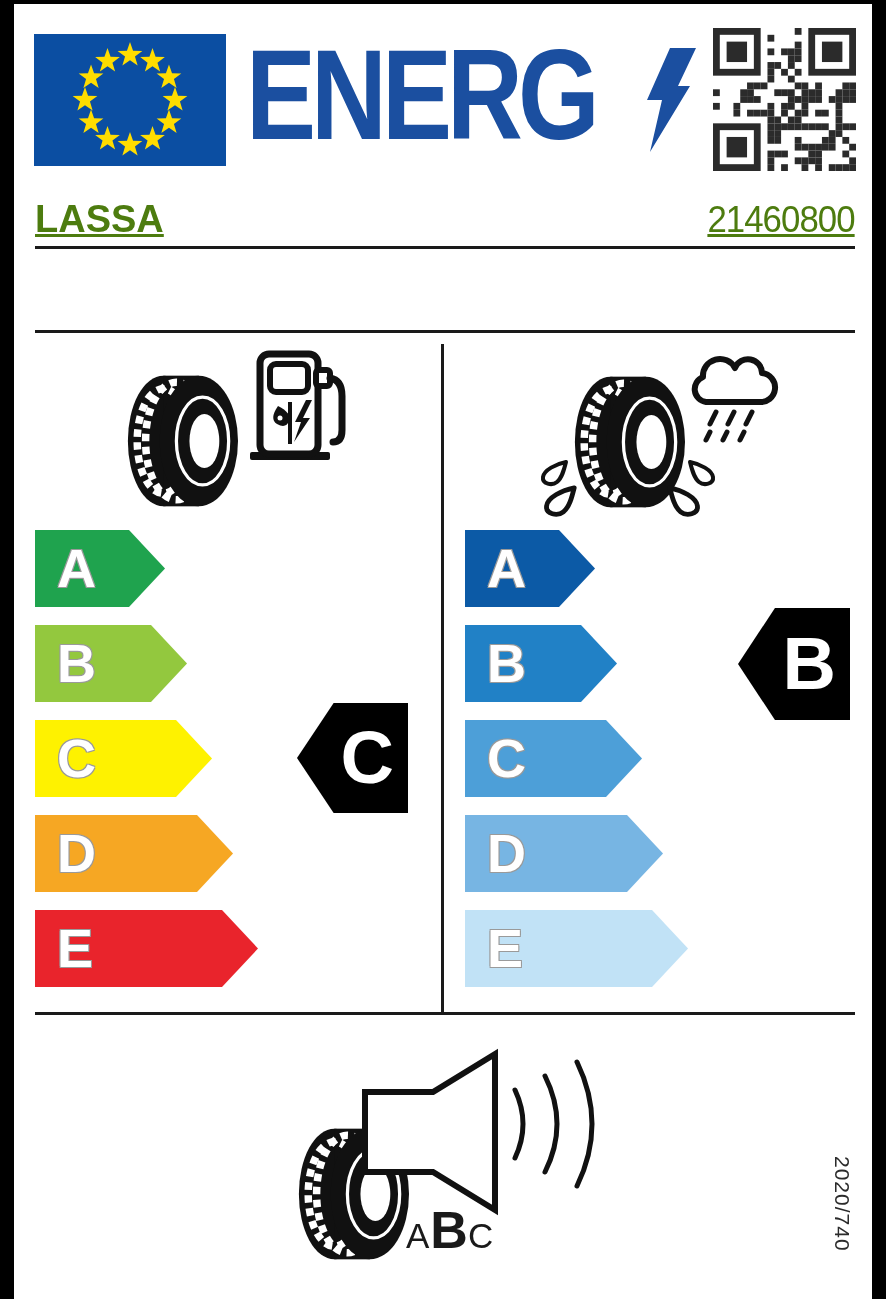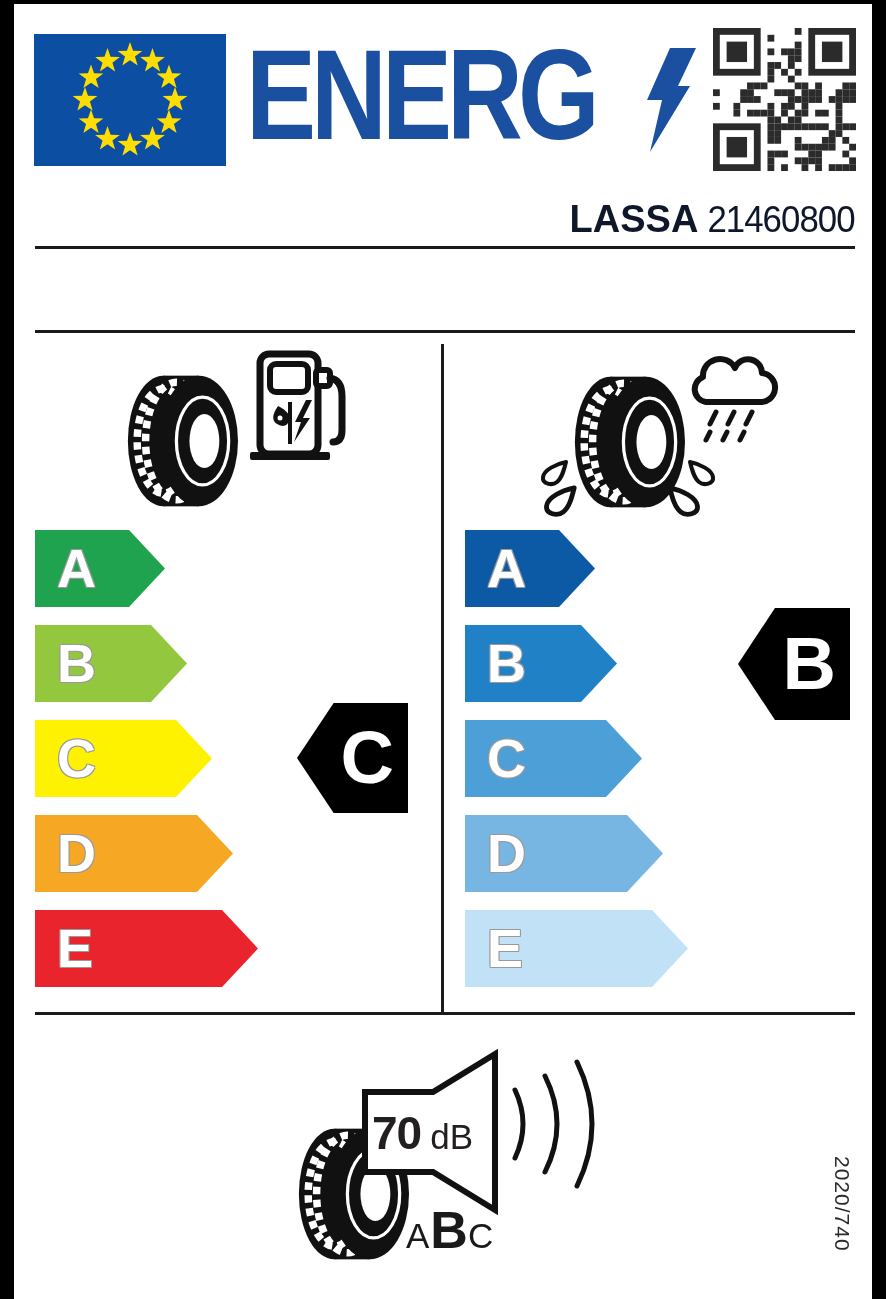--- a/index.html
+++ b/index.html
@@ -14,21 +14,21 @@
 
   
   .eu-flag { position:absolute; left:34px; top:34px; width:192px; height:132px; }
   .energ-text { position:absolute; left:246px; top:36px; width:470px;
                 font-size:128px; font-weight:bold; line-height:118px; letter-spacing:-6px;
                 color:var(--energ-blue,#1b4fa0); transform:scaleX(.82); transform-origin:left top; }
   .bolt-svg { position:absolute; left:646px; top:48px; width:56px; height:104px; }
   .qr { position:absolute; left:713px; top:28px; width:143px; height:143px; }
 
   
-  .row { position:absolute; left:35px; width:820px; display:flex; justify-content:flex-end; align-items:baseline; color:#0f172a; }
+  .row { position:absolute; left:35px; width:820px; display:flex; justify-content:space-between; align-items:baseline; color:#4d7c0f;text-decoration:underline; }
   .row-brand { top:198px; }
   .brand { font-size:38px; font-weight:bold; letter-spacing:0; }
   .article { font-size:37px; letter-spacing:-1px; transform:scaleX(.94); transform-origin:right; }
   .row-size { top:266px; }
   .tire-size { font-size:44px; letter-spacing:-1px; transform:scaleX(.95); transform-origin:left; }
   .tire-class { font-size:30px; }
   .hr { position:absolute; left:35px; width:820px; height:3px; background:#1a1a1a; }
   .hr1 { top:246px; } .hr2 { top:330px; } .hr3 { top:1012px; }
   .v-divider { position:absolute; left:441px; top:344px; width:3px; height:668px; background:#1a1a1a; }
 
@@ -360,24 +360,20 @@
   <svg class="speaker" viewBox="0 0 142 168">
     <path d="M7 44 L75 44 L137 6 L137 162 L75 124 L7 124 Z" fill="#fff" stroke="#111" stroke-width="6" stroke-linejoin="miter"></path>
   </svg>
   <svg class="noise-arcs" viewBox="0 0 100 145">
     <g fill="none" stroke="#111" stroke-width="5" stroke-linecap="round">
       <path d="M10 38 Q26 72 10 106"></path>
       <path d="M40 24 Q64 72 40 120"></path>
       <path d="M72 10 Q102 72 72 134"></path>
     </g>
   </svg>
-  <div class="noise-value">
-    <span class="noise-db-num">70</span>
-    <span class="noise-db-unit">dB</span>
-  </div>
   <div class="noise-classes">
     <span class="noise-cls">A</span>
     <span class="noise-cls-selected">B</span>
     <span class="noise-cls">C</span>
   </div>
 
   <div class="regulation">2020/740</div>
 </div>
 
 </body></html>

